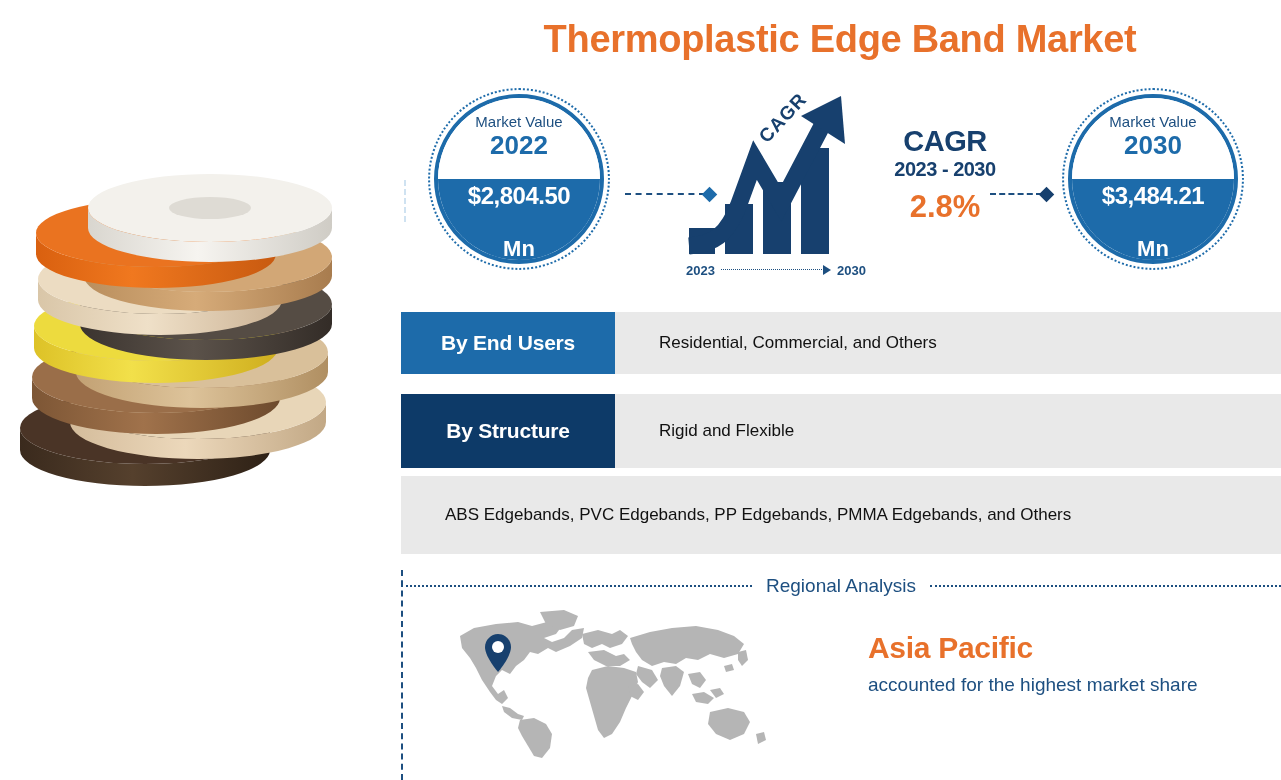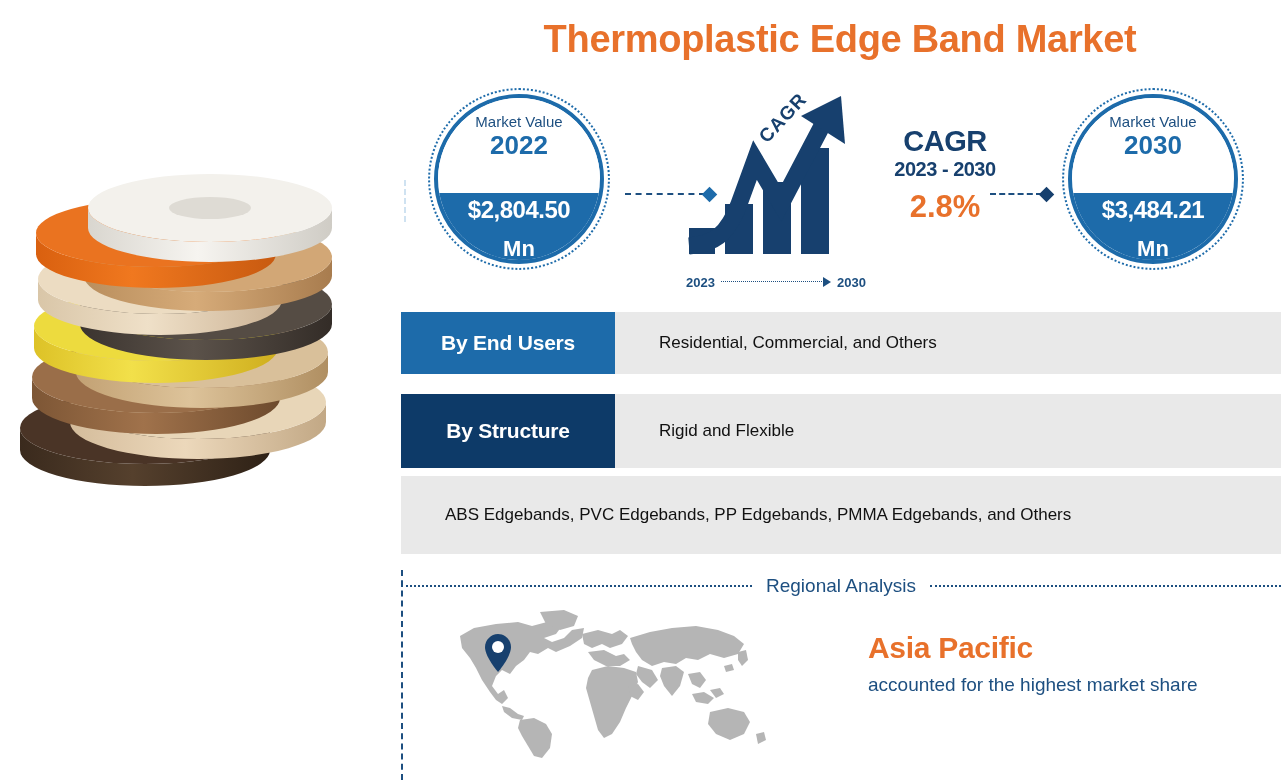--- a/index.html
+++ b/index.html
@@ -27,21 +27,21 @@
   }
 
   
   .value-circle{
     position:absolute; width:182px; height:182px; border-radius:50%;
     border:2px dotted #1D6BAA; padding:4px; background:#fff;
   }
   .vc-inner{
     width:100%; height:100%; border-radius:50%; overflow:hidden;
     border:4px solid #1D6BAA; background:#fff;
-    display:flex; flex-direction:column;gap:14px;
+    display:flex; flex-direction:column;
   }
   .vc-top{
     flex:0 0 50%; display:flex; flex-direction:column;
     align-items:center; justify-content:center; background:#fff;
     padding-bottom:2px;
   }
   .vc-label{ font-size:15px; color:#1D4F80; line-height:1.1; }
   .vc-year{ font-size:26px; font-weight:bold; color:#1D6BAA; line-height:1.15; }
   .vc-bot{
     flex:1 1 50%; background:#1D6BAA; color:#fff;
@@ -64,21 +64,21 @@
     position:absolute; right:0; top:3px; width:11px; height:11px;
     background:#1D6BAA; transform:rotate(45deg);
   }
   #conn-left{ left:625px; top:186px; width:90px; }
   #conn-right{ left:990px; top:186px; width:62px; }
   #conn-right .diamond{ background:#17406E; }
 
   
   .cagr-icon{ position:absolute; left:683px; top:86px; width:190px; height:190px; }
   .cagr-axis-labels{
-    position:absolute; left:686px; top:272px; width:180px; height:20px;
+    position:absolute; left:686px; top:260px; width:180px; height:20px;
     display:flex; align-items:center; justify-content:space-between;
     font-size:13px; color:#1D4F80; font-weight:600;
   }
   .axis-arrow{ flex:1; position:relative; height:10px; margin:0 6px; }
   .axis-arrow .ln{
     position:absolute; top:4px; left:0; right:7px;
     border-top:1.5px dotted #1D4F80;
   }
   .axis-arrow .hd{
     position:absolute; right:0; top:0; width:0; height:0;

